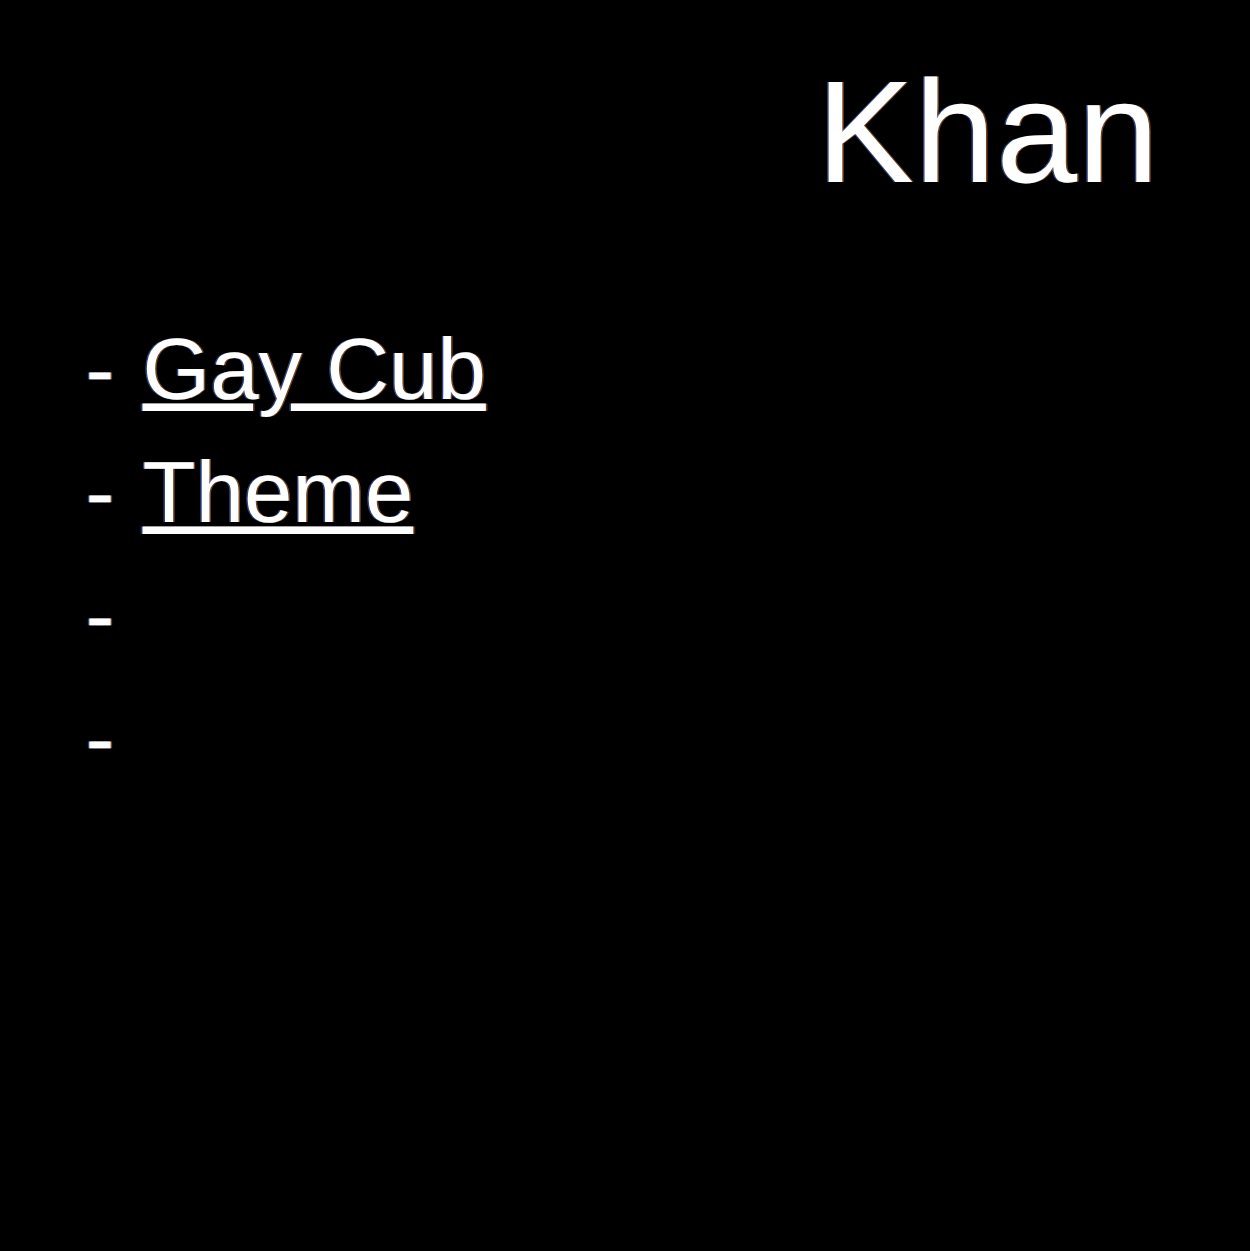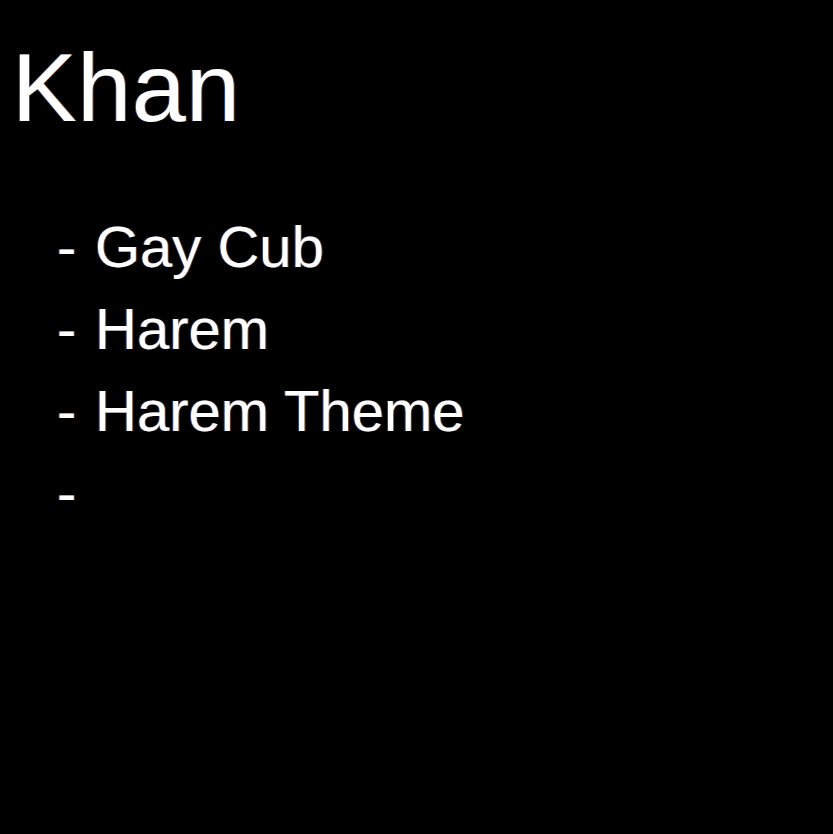--- a/index.html
+++ b/index.html
@@ -22,21 +22,21 @@
     font-family: "Liberation Sans", "DejaVu Sans", sans-serif;
     -webkit-font-smoothing: antialiased;
   }
 
   
   .slide-title {
     position: absolute;
     left: 0;
     top: 38px;
     width: 761px;
-    text-align: left;
+    text-align: right;
     font-size: 97px;
     line-height: 100px;
     font-weight: 300;
     color: #ffffff;
     letter-spacing: 0.5px;
     white-space: nowrap;
     text-shadow: -1px 0 rgba(90,140,255,0.50), 1px 0 rgba(255,150,60,0.45);
   }
   
   .slide-title .title-inner {
@@ -65,46 +65,46 @@
     white-space: nowrap;
     text-shadow: -1px 0 rgba(90,140,255,0.50), 1px 0 rgba(255,150,60,0.45);
   }
   .bullet-marker {
     flex: 0 0 auto;
     width: 38px;
     color: #ffffff;
   }
   .bullet-text {
     flex: 0 1 auto;
+    text-decoration: underline;
   }
 </style>
 </head>
 <body>
 
 <div id="slide">
 
   <div class="slide-title">
     <span class="title-inner">Khan</span>
   </div>
 
   <ul class="bullet-list">
 
     <li class="bullet-item">
       <span class="bullet-marker">-</span>
       <span class="bullet-text">Gay Cub</span>
     </li>
 
     <li class="bullet-item">
       <span class="bullet-marker">-</span>
-      <span class="bullet-text">Harem</span>
+      <span class="bullet-text">Theme</span>
     </li>
 
     <li class="bullet-item">
       <span class="bullet-marker">-</span>
-      <span class="bullet-text">Harem Theme</span>
     </li>
 
     <li class="bullet-item">
       <span class="bullet-marker">-</span>
     </li>
 
   </ul>
 
 </div>
 

